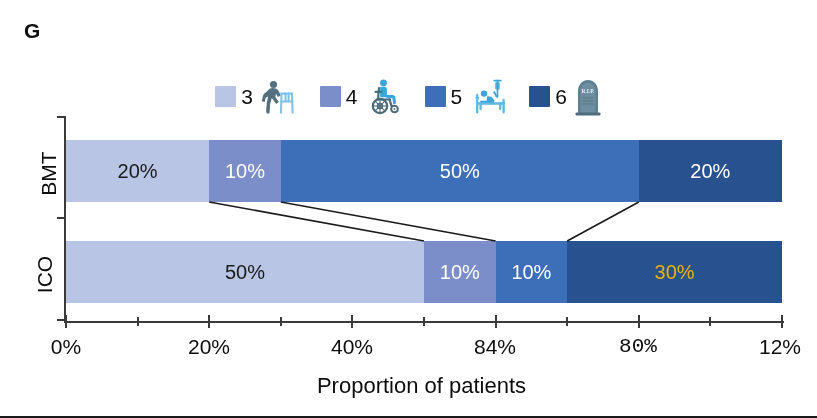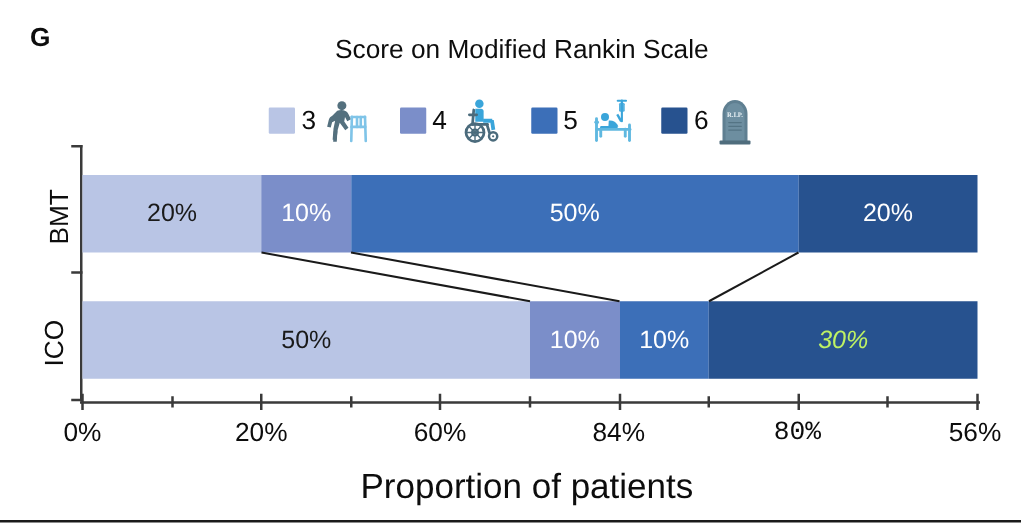--- a/index.html
+++ b/index.html
@@ -102,36 +102,35 @@
   .tick.major{height:13px;top:315px;}
   .tick.minor{height:9px;top:317px;}
   .xtick-label{
     position:absolute;top:336px;
     font-size:21px;line-height:1;
     transform:translateX(-50%);
     white-space:nowrap;
   }
   .xaxis-title{
     position:absolute;left:0;top:375px;width:817px;
-    text-align:center;font-size:28px;line-height:1;
+    text-align:center;font-size:22px;line-height:1;
     padding-left:26px;box-sizing:border-box;
   }
   .connectors{
     position:absolute;left:0;top:0;width:817px;height:418px;
     pointer-events:none;
   }
 </style>
 </head>
 <body>
 
 <div id="figure">
 
   <div class="panel-letter">G</div>
 
-  <div class="chart-title">Score on Modified Rankin Scale</div>
 
   <div class="legend">
 
     <div class="legend-item">
       <span class="legend-swatch" style="background:#b9c5e5"></span>
       <span class="legend-label">3</span>
       <span class="legend-icon">
         <svg viewBox="0 0 40 40" width="40" height="40">
 
           <circle cx="15.5" cy="8.5" r="3.6" fill="#54707e"></circle>
@@ -256,21 +255,21 @@
     <div class="bar-row" style="top:125px;height:62px;">
       <div class="seg" style="width:50%;background:#b9c5e5;color:#1a1a1a;">
         <span class="seg-label">50%</span>
       </div>
       <div class="seg" style="width:10%;background:#7b8ec9;color:#ffffff;">
         <span class="seg-label">10%</span>
       </div>
       <div class="seg" style="width:10%;background:#3c6fb8;color:#ffffff;">
         <span class="seg-label">10%</span>
       </div>
-      <div class="seg" style="width:30%;background:#27528f;color:#bef264;font-style:italic;">
+      <div class="seg" style="width:30%;background:#27528f;color:#eab308;">
         <span class="seg-label">30%</span>
       </div>
     </div>
   </div>
 
   <div class="ylabel" style="left:-2px;top:163px;width:100px;text-align:center;">BMT</div>
   <div class="ylabel" style="left:-6px;top:264px;width:100px;text-align:center;">ICO</div>
 
   <svg class="connectors" viewBox="0 0 817 418">
 
@@ -288,21 +287,21 @@
   <div class="tick major" style="left:351.4px;"></div>
   <div class="tick minor" style="left:423px;"></div>
   <div class="tick major" style="left:494.6px;"></div>
   <div class="tick minor" style="left:566.2px;"></div>
   <div class="tick major" style="left:637.8px;"></div>
   <div class="tick minor" style="left:709.4px;"></div>
   <div class="tick major" style="left:781px;"></div>
 
   <div class="xtick-label" style="left:66px;">0%</div>
   <div class="xtick-label" style="left:209px;">20%</div>
-  <div class="xtick-label" style="left:352px;">60%</div>
+  <div class="xtick-label" style="left:352px;">40%</div>
   <div class="xtick-label" style="left:495px;">84%</div>
   <div class="xtick-label" style="left:638px;font-family:Liberation Mono, monospace;">80%</div>
-  <div class="xtick-label" style="left:780px;">56%</div>
+  <div class="xtick-label" style="left:780px;">12%</div>
 
   <div class="xaxis-title">Proportion of patients</div>
 
   <div class="bottom-rule"></div>
 </div>
 
 </body></html>

